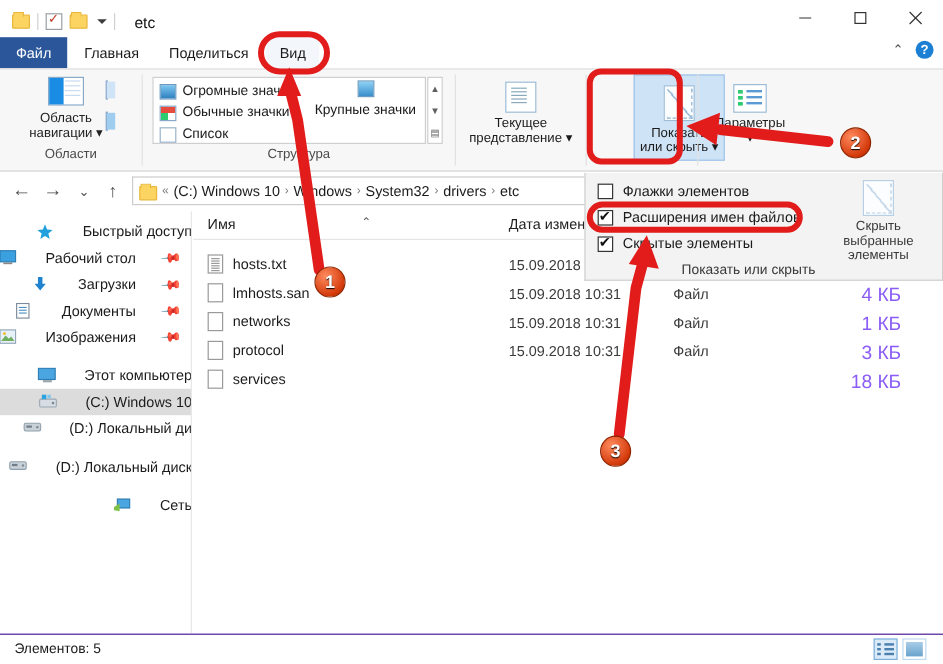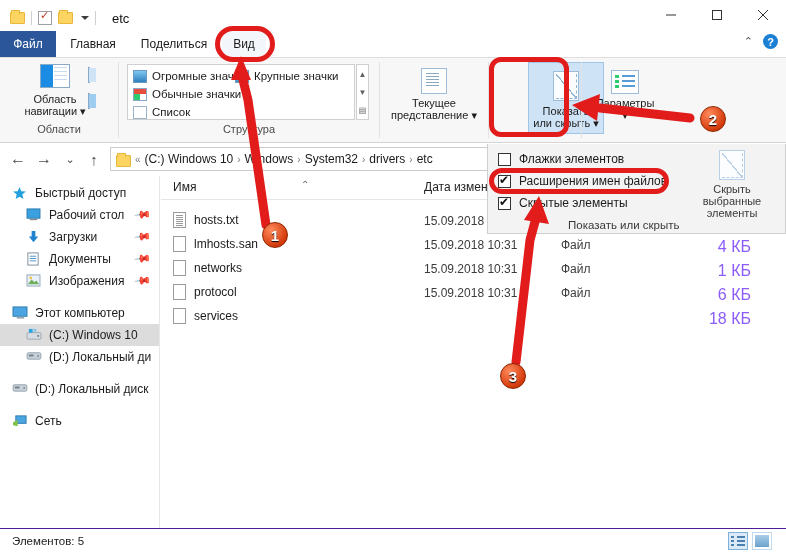--- a/index.html
+++ b/index.html
@@ -163,21 +163,21 @@
   }
   .crumb { font-size:12px; color:#1b1b1b; white-space:nowrap; }
   .crumb-sep { color:#7a7a7a; font-size:10px; }
   .searchbox {
     position:absolute; left:556px; top:3px; width:224px; height:24px;
     border:1px solid #cccccc; background:#fff;
   }
 
   
   .sidebar { position:absolute; left:0; top:176px; width:160px; height:352px; background:#fff; overflow:hidden; }
-  .side-item { height:22px; display:flex; align-items:center; gap:7px; padding-left:12px; font-size:12px; color:#1b1b1b; white-space:nowrap; }
+  .side-item { height:22px; display:flex; align-items:center; gap:23px; padding-left:12px; font-size:12px; color:#1b1b1b; white-space:nowrap;justify-content:flex-end; }
   .side-item.ind { padding-left:26px; }
   .side-item.sel { background:#dcdcdc; }
   .side-gap { height:10px; }
   .sic { width:16px; height:14px; flex:0 0 16px; position:relative; }
   .pin { margin-left:auto; margin-right:10px; color:#b0853c; font-size:11px; transform:rotate(40deg); }
   .side-sep { position:absolute; right:0; top:0; width:1px; height:352px; background:#e7e7e7; }
 
   
   .filelist { position:absolute; left:161px; top:176px; width:625px; height:352px; background:#fff; }
   .colhdr { position:absolute; left:0; top:0; width:625px; height:24px; border-bottom:1px solid #e5e5e5; }
@@ -313,21 +313,21 @@
         <span>Огромные значки</span>
       </div>
       <div class="gitem" style="left:2px;  top:38px; width:108px;">
         <span class="gi ic-list"></span>
         <span>Список</span>
       </div>
       <div class="gitem" style="left:2px;  top:20px; width:108px;">
         <span class="gi ic-med"></span>
         <span>Обычные значки</span>
       </div>
-      <div class="gitem" style="left:104px; top:2px;  width:112px;">
+      <div class="gitem" style="left:119px; top:2px;  width:112px;flex-direction:column;">
         <span class="gi ic-large"></span>
         <span>Крупные значки</span>
       </div>
     </div>
     <div class="gscroll">
       <div class="gsb">▲</div>
       <div class="gsb">▼</div>
       <div class="gsb">▤</div>
     </div>
     <div class="glabel">Структура</div>
@@ -551,21 +551,21 @@
     <span class="fsize">1 КБ</span>
   </div>
 
   <div class="frow" style="top:106px">
     <span class="fname">
       <span class="docico"></span>
       <span>protocol</span>
     </span>
     <span class="fdate">15.09.2018 10:31</span>
     <span class="ftype">Файл</span>
-    <span class="fsize">6 КБ</span>
+    <span class="fsize">3 КБ</span>
   </div>
 
   <div class="frow" style="top:130px">
     <span class="fname">
       <span class="docico"></span>
       <span>services</span>
     </span>
     <span class="fdate"></span>
     <span class="ftype"></span>
     <span class="fsize">18 КБ</span>

